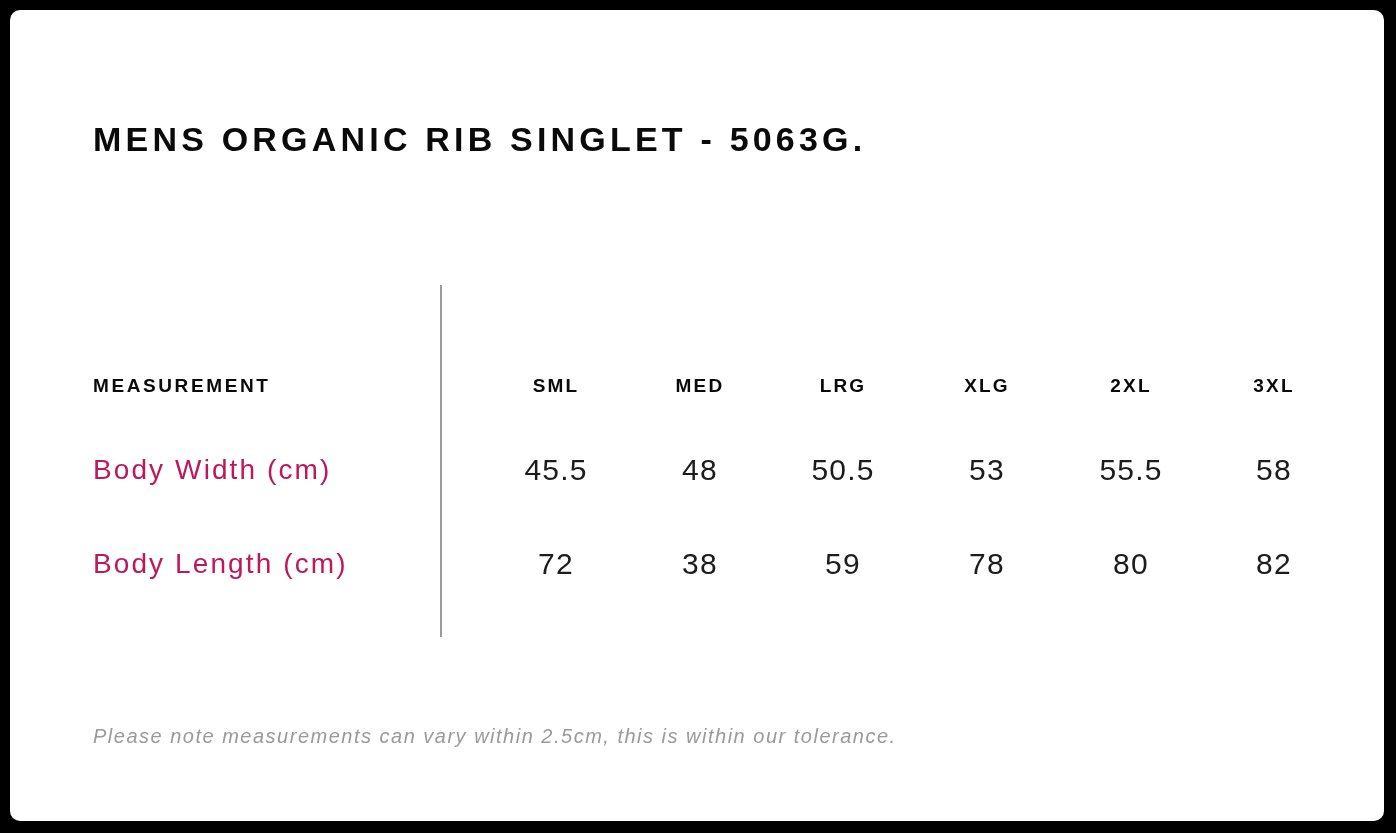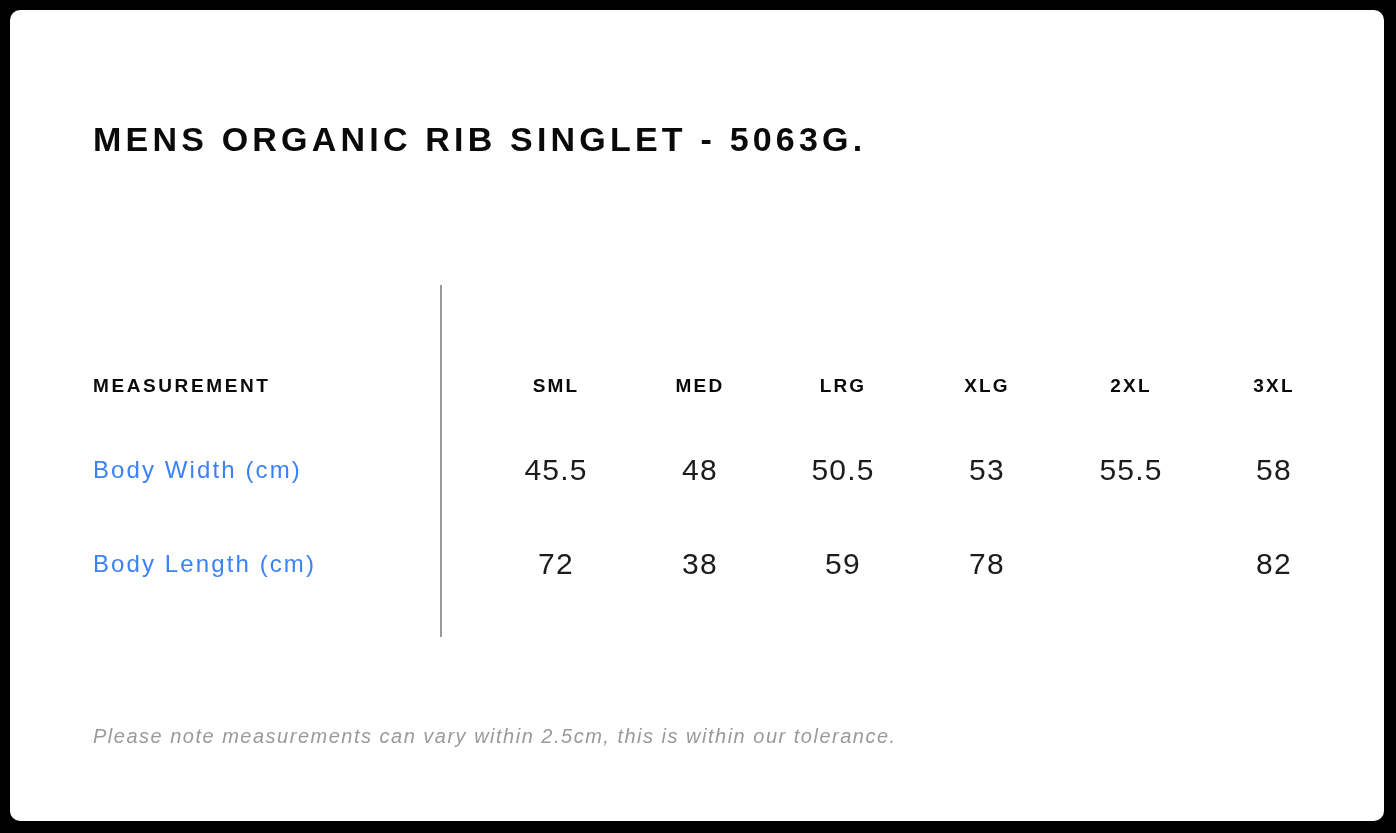--- a/index.html
+++ b/index.html
@@ -81,24 +81,24 @@
 
   .row-header .row-label {
     font-size: 19px;
     font-weight: bold;
     letter-spacing: 2.6px;
     color: #0a0a0a;
   }
 
   .row-0 .row-label,
   .row-1 .row-label {
-    font-size: 24px;
+    font-size: 28px;
     font-weight: normal;
     letter-spacing: 2.1px;
-    color: #3b82f6;
+    color: #be185d;
   }
 
   .cell {
     position: absolute;
     top: 0;
     width: 130px;
     height: 40px;
     line-height: 40px;
     text-align: center;
     white-space: nowrap;
@@ -171,20 +171,21 @@
         <div class="cell col-4">55.5</div>
         <div class="cell col-5">58</div>
       </div>
 
       <div class="row row-1">
         <div class="row-label">Body Length (cm)</div>
         <div class="cell col-0">72</div>
         <div class="cell col-1">38</div>
         <div class="cell col-2">59</div>
         <div class="cell col-3">78</div>
+        <div class="cell col-4">80</div>
         <div class="cell col-5">82</div>
       </div>
 
     </div>
 
     <div class="footnote">Please note measurements can vary within 2.5cm, this is within our tolerance.</div>
 
   </div>
 </div>
 

